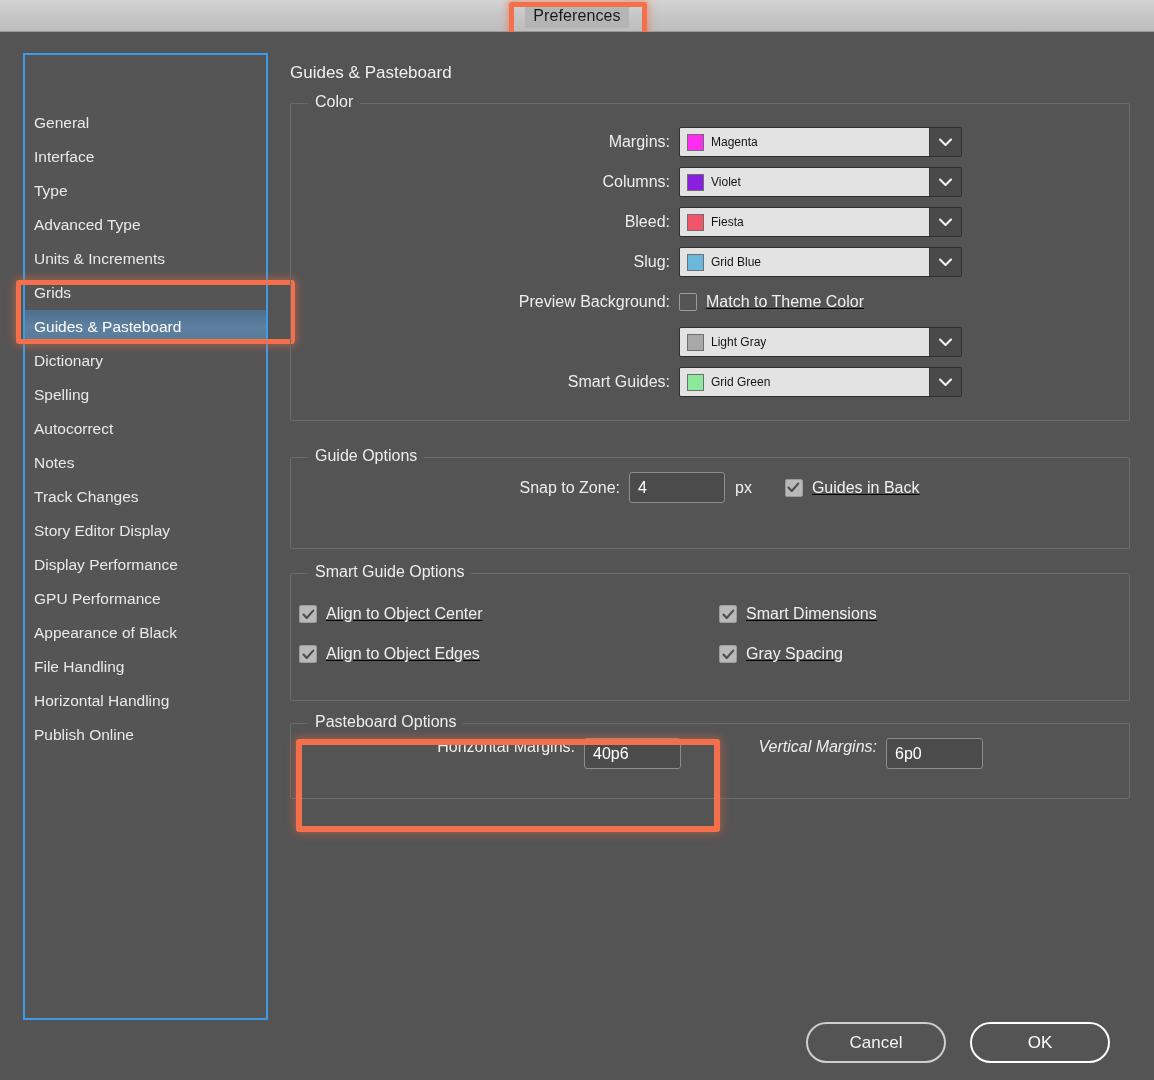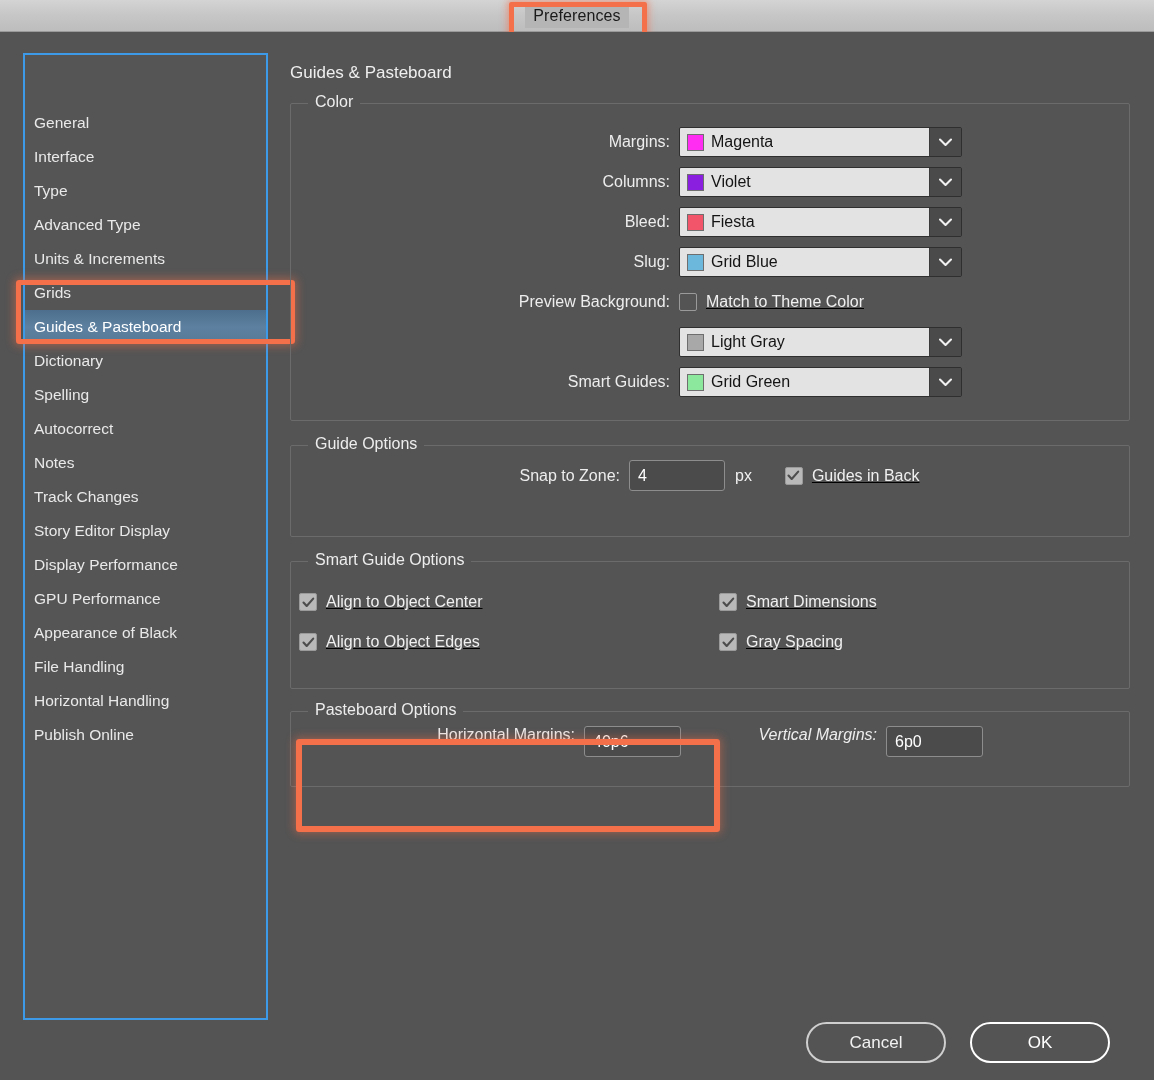--- a/index.html
+++ b/index.html
@@ -138,21 +138,21 @@
     padding-left: 7px;
     gap: 7px;
     min-width: 0;
   }
   .swatch {
     width: 17px; height: 17px;
     border: 1px solid #6e6e6e;
     flex: none;
   }
   .combo-text {
-    font-size: 16px; color: #141414;
+    font-size: 12px; color: #141414;
     white-space: nowrap; overflow: hidden;
   }
   .combo-arrow {
     width: 32px;
     background: #4a4a4a;
     border-left: 1px solid #3a3a3a;
     display: flex; align-items: center; justify-content: center;
   }
   .combo-arrow svg { display: block; }
 
@@ -403,21 +403,21 @@
               <svg width="15" height="10" viewBox="0 0 15 10">
                   <path d="M2 2.5 L7.5 8 L13 2.5" stroke="#f0f0f0" stroke-width="2.1" fill="none" stroke-linecap="round" stroke-linejoin="round"></path>
                 </svg>
             </div>
           </div>
         </div>
 
       </div>
     </div>
 
-    <div class="section" style="height:92px; margin-top:24px;">
+    <div class="section" style="height:92px; margin-top:36px;">
       <div class="section-legend">Guide Options</div>
       <div class="section-body" style="padding-top:14px; display:flex; align-items:center;">
         <div class="row-label" style="width:320px;">Snap to Zone:</div>
         <div class="tinput" style="width:96px;">4</div>
         <div class="unit">px</div>
         <div class="cb-wrap" style="margin-left:33px;">
           <span class="cbox checked">
             <svg width="13" height="11" viewBox="0 0 13 11">
                 <path d="M1.5 5.5 L4.7 9 L11.2 1.6" stroke="#4d4d4d" stroke-width="2.1" fill="none" stroke-linecap="round" stroke-linejoin="round"></path>
               </svg>

